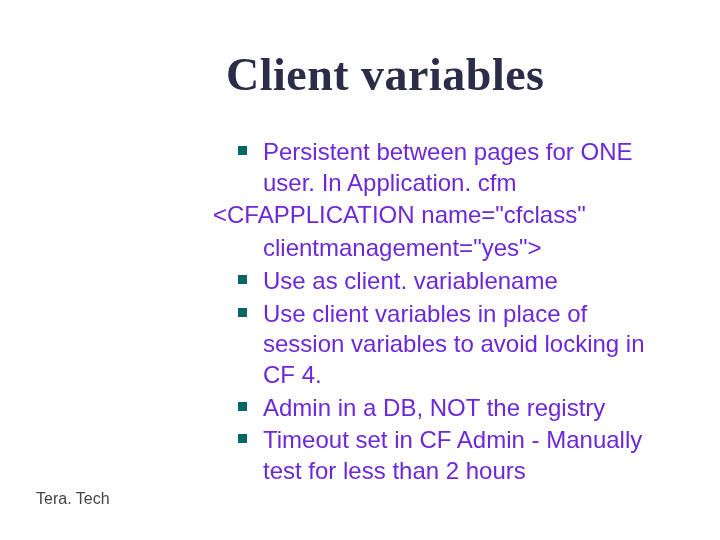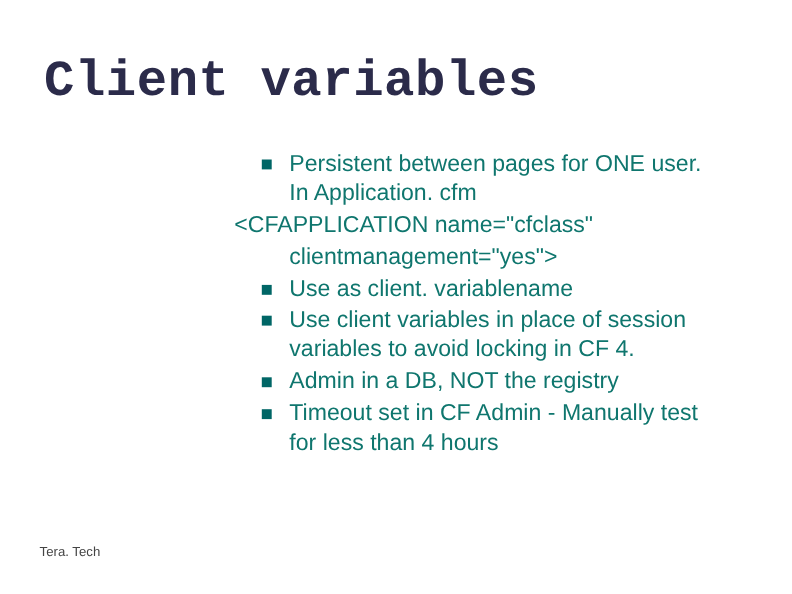--- a/index.html
+++ b/index.html
@@ -9,33 +9,34 @@
     font-family: Arial, Helvetica, sans-serif;
     position: relative;
   }
   .slide {
     width: 720px;
     height: 540px;
     position: relative;
     padding: 40px 40px 40px 40px;
   }
   .title {
-    font-family: Liberation Mono, monospace;
+    font-family: Liberation Serif, serif;
     font-size: 46px;
     font-weight: bold;
     color: #2b2b4a;
+    margin-left: 186px;
     margin-top: 8px;
     letter-spacing: 0.5px;
   }
   .content {
     margin-top: 36px;
     margin-left: 198px;
     margin-right: 20px;
-    font-size: 21px;
-    color: #0f766e;
+    font-size: 24px;
+    color: #6d28d9;
     line-height: 1.28;
   }
   .row {
     display: flex;
     align-items: flex-start;
     margin-bottom: 2px;
   }
   .bullet {
     width: 9px;
     height: 9px;
@@ -52,21 +53,21 @@
     margin-bottom: 2px;
   }
   .nobullet-neg {
     margin-left: -25px;
     margin-bottom: 2px;
   }
   .footer {
     position: absolute;
     left: 36px;
     bottom: 30px;
-    font-size: 12px;
+    font-size: 16px;
     color: #444;
     line-height: 1.3;
   }
 </style>
 </head>
 <body>
 
 <div class="slide">
 
   <h1 class="title">Client variables</h1>
@@ -92,21 +93,21 @@
     </div>
 
     <div class="row">
       <span class="bullet"></span>
       <span class="bullet-text">Admin in a DB, NOT the registry</span>
     </div>
 
 
     <div class="row">
       <span class="bullet"></span>
-      <span class="bullet-text">Timeout set in CF Admin - Manually test for less than 4 hours</span>
+      <span class="bullet-text">Timeout set in CF Admin - Manually test for less than 2 hours</span>
     </div>
 
   </div>
 
   <div class="footer">
     <div>Tera. Tech</div>
   </div>
 
 </div>
 

